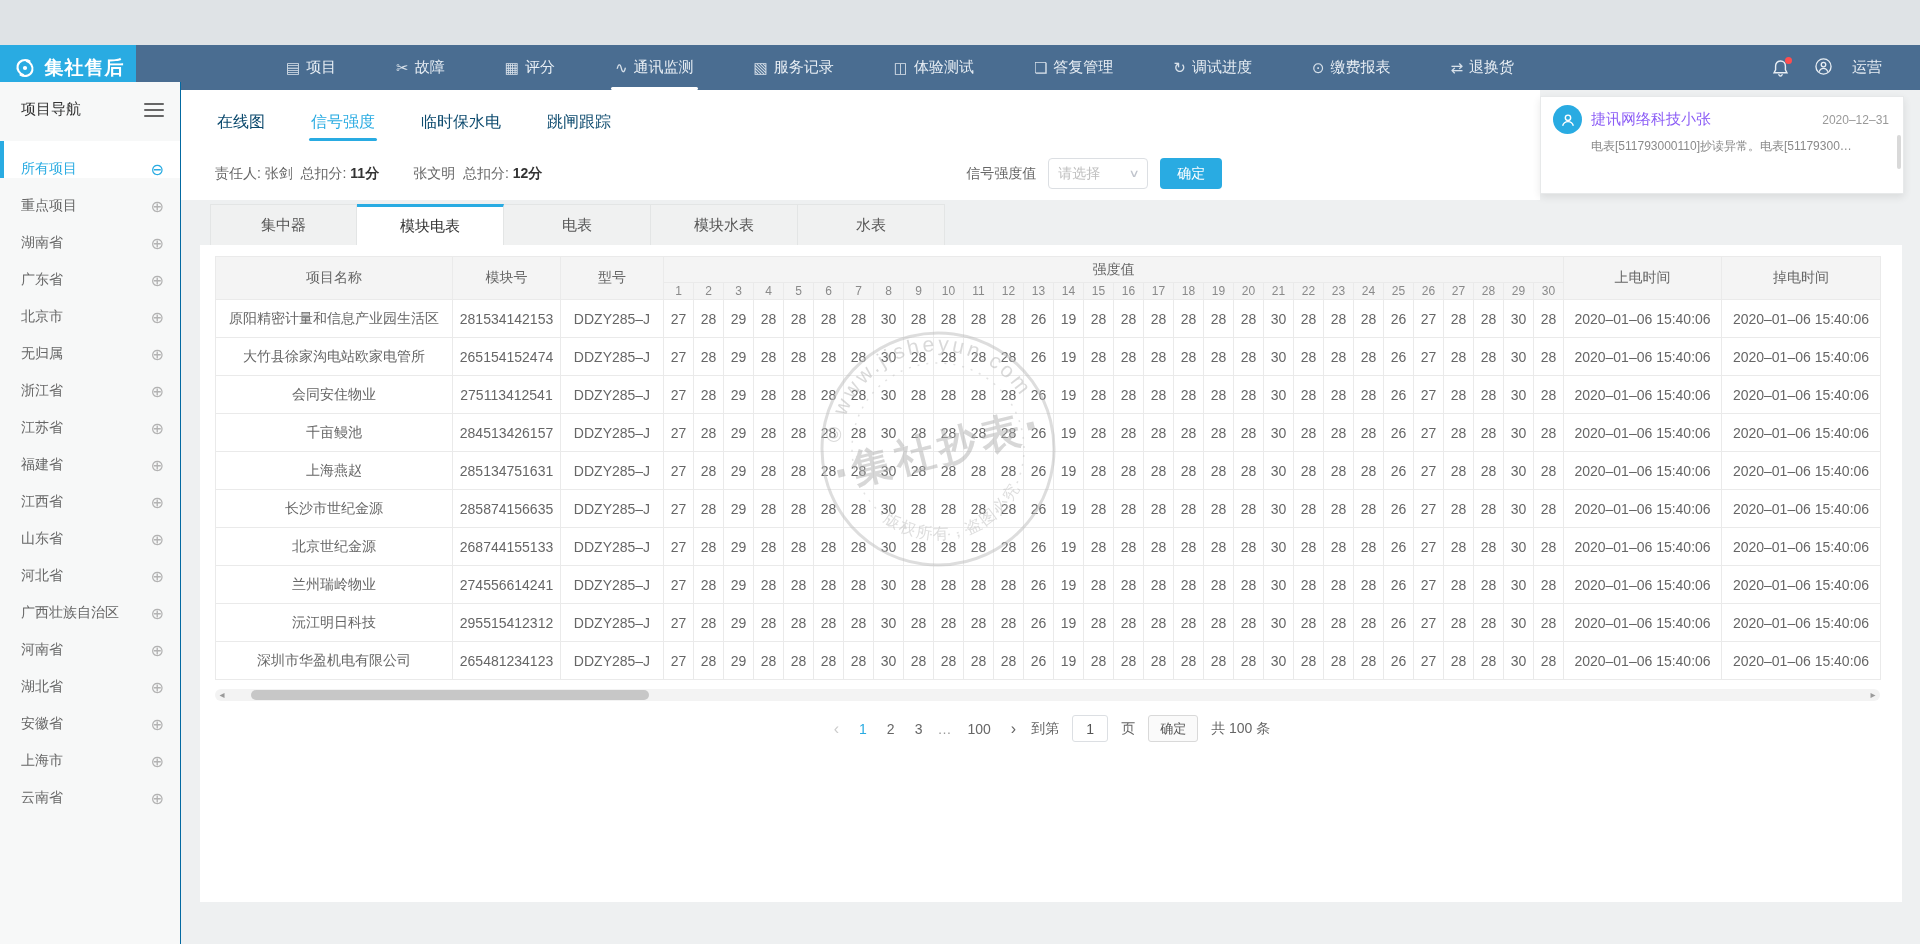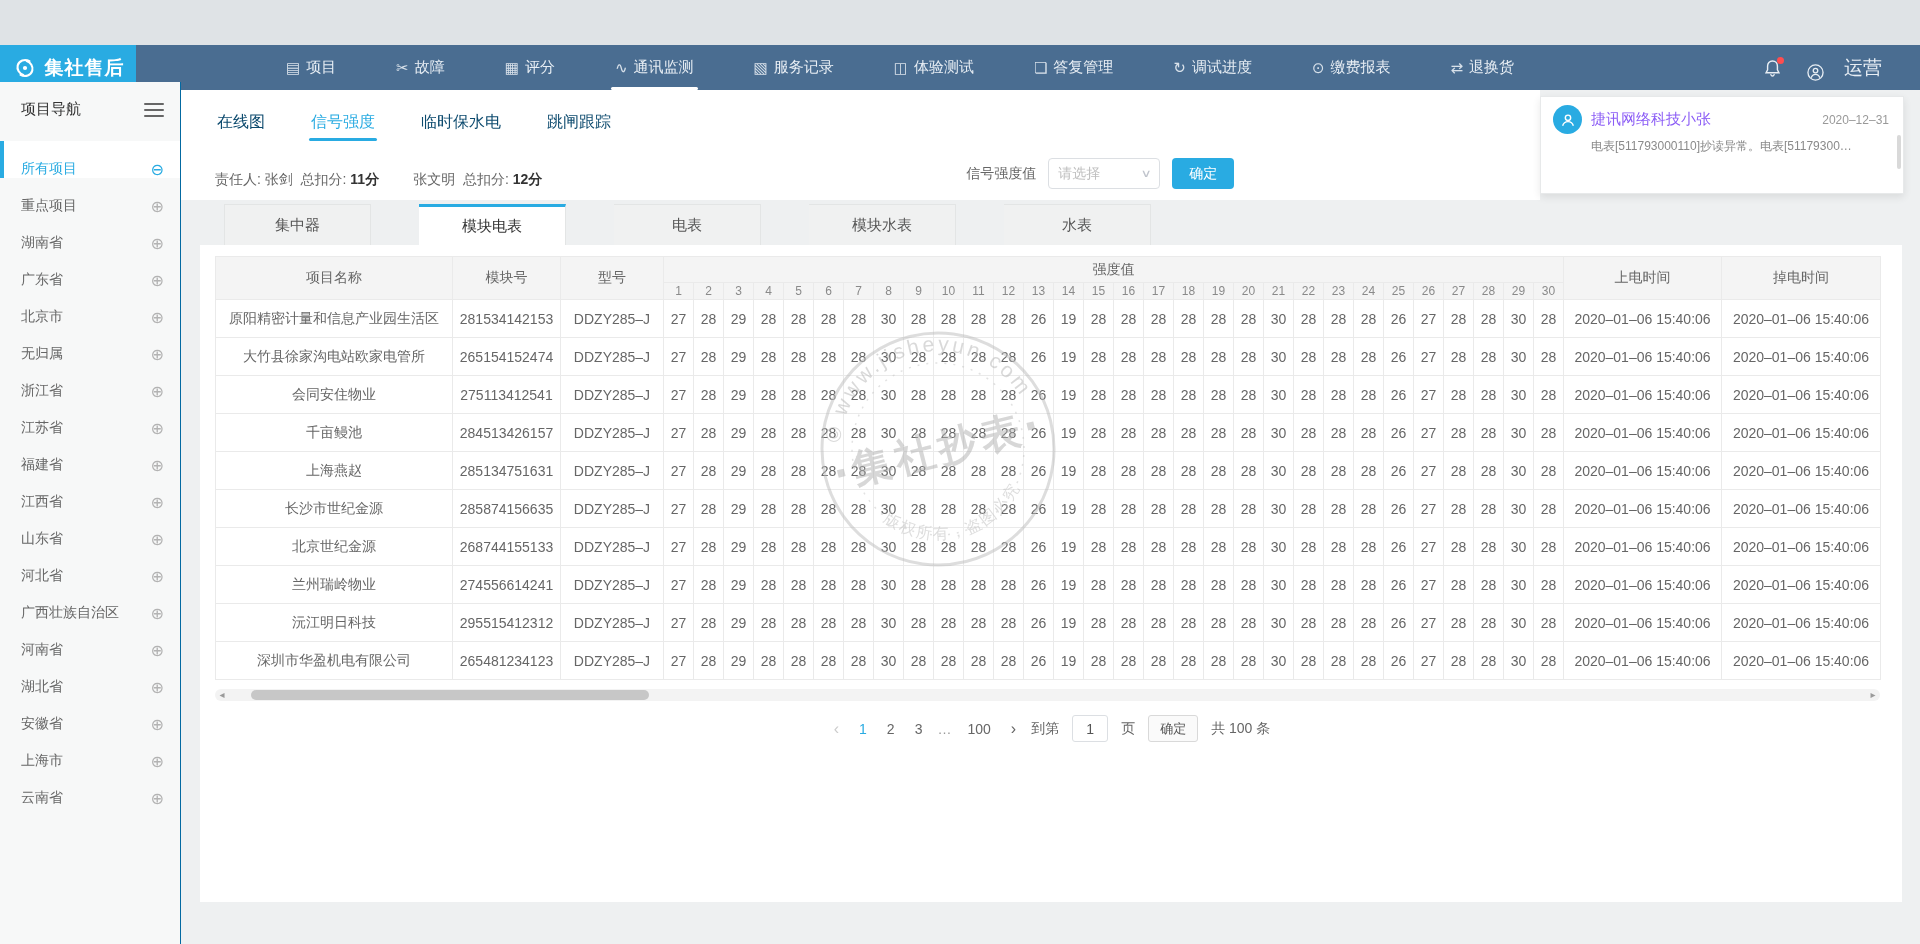--- a/index.html
+++ b/index.html
@@ -12,51 +12,51 @@
   .logo { width:136px; height:45px; background:#29abe2; display:flex; align-items:center; justify-content:center; gap:7px; cursor:pointer; }
   .logo .mark { width:26px; height:26px; }
   .logo .brand { color:#fff; font-size:19px; font-weight:bold; letter-spacing:1px; }
   .menu { display:flex; gap:60px; margin-left:150px; height:45px; align-items:center; }
   .menu-item { position:relative; height:45px; display:flex; align-items:center; gap:6px; color:#e8eef4; font-size:15px; cursor:pointer; white-space:nowrap; }
   .menu-item .mi-icon { font-size:15px; opacity:.9; }
   .menu-item.active::after { content:""; position:absolute; left:-4px; right:-4px; bottom:0; height:3px; background:#fff; border-radius:2px; }
   .nav-right { margin-left:auto; margin-right:38px; display:flex; align-items:center; gap:26px; color:#e8eef4; }
   .bell-wrap { position:relative; cursor:pointer; display:flex; }
   .bell-dot { position:absolute; right:-3px; top:-2px; width:7px; height:7px; border-radius:50%; background:#ff4d4f; }
-  .user-wrap { display:flex; align-items:flex-end; gap:20px; cursor:pointer; font-size:19px; }
+  .user-wrap { display:flex; align-items:flex-start; gap:20px; cursor:pointer; font-size:15px; }
 
   
   .sidebar { position:absolute; left:0; top:37px; width:181px; bottom:0; background:#f7f8f8; border-right:1px solid #0369a1; }
   .sb-head { height:55px; display:flex; align-items:center; justify-content:space-between; padding:0 16px 0 21px; }
   .sb-title { font-size:15px; color:#333; }
   .hamburger { width:20px; cursor:pointer; }
   .hamburger span { display:block; height:2px; background:#666; margin:4px 0; border-radius:1px; }
   .sb-list { margin-top:4px; }
   .sb-item { height:37px; display:flex; align-items:flex-end; justify-content:space-between; padding:0 16px 0 21px; font-size:14px; color:#666; cursor:pointer; position:relative; }
   .sb-item .expander { font-size:16px; color:#b3b3b3; line-height:1; }
   .sb-item.active { background:#fff; color:#29abe2; }
   .sb-item.active::before { content:""; position:absolute; left:0; top:0; bottom:0; width:4px; background:#29abe2; }
   .sb-item.active .expander { color:#29abe2; }
 
   
   .topband { position:absolute; left:181px; top:45px; width:1359px; height:110px; background:#fff; }
   .ptabs { position:absolute; left:34px; top:0; display:flex; gap:42px; }
   .ptab { position:relative; padding:22px 2px 16px; font-size:16px; color:#0c4a6e; cursor:pointer; }
   .ptab.active { color:#29abe2; }
   .ptab.active::after { content:""; position:absolute; left:0; right:0; bottom:8px; height:3px; background:#29abe2; border-radius:2px; }
-  .filterrow { position:absolute; left:34px; top:68px; right:20px; display:flex; align-items:flex-end; font-size:14px; color:#666; }
+  .filterrow { position:absolute; left:34px; top:68px; right:20px; display:flex; align-items:center; font-size:14px; color:#666; }
   .score-strong { color:#333; font-weight:bold; }
   .fseg { margin-right:34px; white-space:nowrap; }
   .signal-group { display:flex; align-items:center; gap:12px; margin-left:390px; }
-  .select { width:112px; height:31px; border:1px solid #dcdfe3; border-radius:4px; display:flex; align-items:center; justify-content:space-between; padding:0 9px; color:#bfbfbf; font-size:14px; background:#fff; cursor:pointer; }
+  .select { width:100px; height:31px; border:1px solid #dcdfe3; border-radius:4px; display:flex; align-items:center; justify-content:space-between; padding:0 9px; color:#bfbfbf; font-size:14px; background:#fff; cursor:pointer; }
   .select .chev { color:#c0c4cc; font-size:11px; transform:scaleX(1.4); }
   .btn-primary { height:31px; padding:0 17px; background:#29abe2; color:#fff; font-size:14px; border:none; border-radius:4px; cursor:pointer; }
 
   
-  .subtabs { position:absolute; left:224px; top:159px; display:flex;gap:48px; }
+  .subtabs { position:absolute; left:210px; top:159px; display:flex; }
   .subtab { width:147px; height:42px; background:#f0f1f1; border:1px solid #e3e5e5; border-left:none; display:flex; align-items:center; justify-content:center; font-size:15px; color:#555; cursor:pointer; }
   .subtab:first-child { border-left:1px solid #e3e5e5; }
   .subtab.active { background:#fff; border-top:3px solid #29abe2; border-bottom:1px solid #fff; color:#333; }
 
   
   .card { position:absolute; left:200px; top:200px; width:1702px; height:657px; background:#fff; }
 
   table.grid { border-collapse:collapse; table-layout:fixed; position:absolute; left:15px; top:11px; }
   table.grid th, table.grid td { border:1px solid #eaeaea; text-align:center; font-weight:normal; overflow:hidden; white-space:nowrap; }
   table.grid thead th { background:#f4f4f4; color:#666; font-size:14px; }

